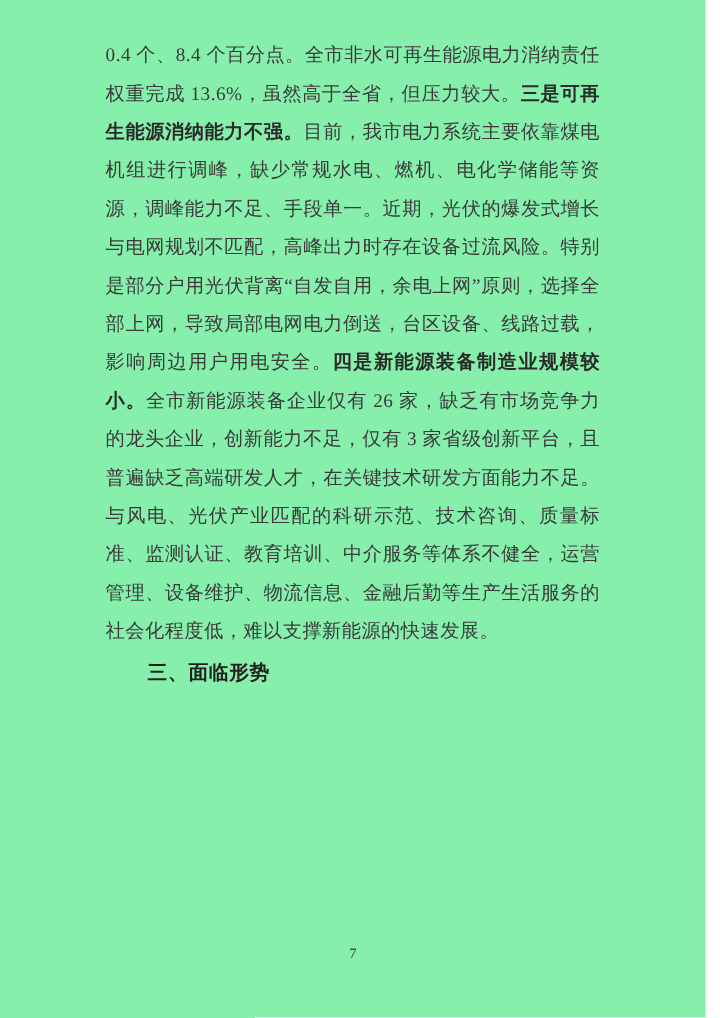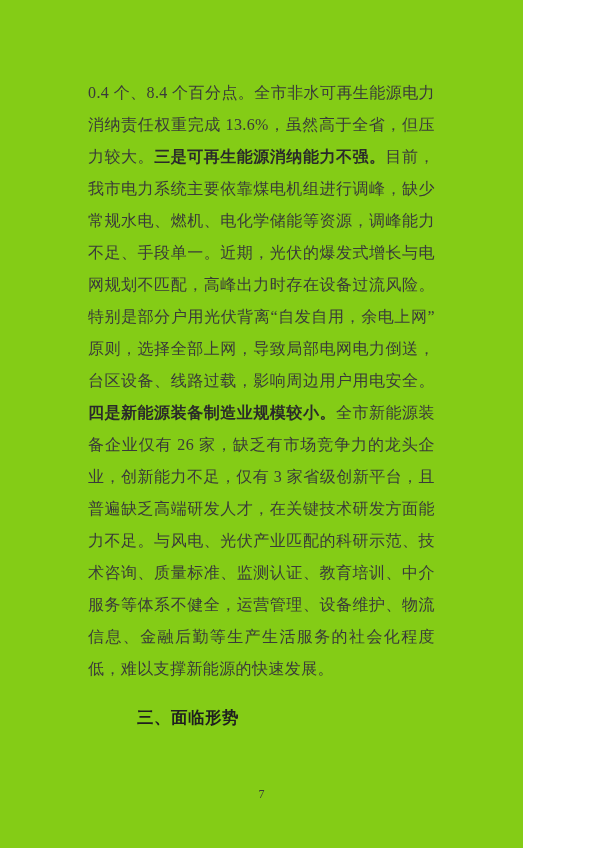--- a/index.html
+++ b/index.html
@@ -2,46 +2,46 @@
 <html lang="zh"><head>
 <meta charset="utf-8">
 <style>
   html, body {
     margin: 0;
     padding: 0;
     background: #ffffff;
   }
   .page {
     position: relative;
-    width: 523px;
+    width: 588px;
     height: 848px;
-    background: #84cc16;
+    background: #86efac;
     box-sizing: border-box;
-    padding: 77px 88px 0 88px;
+    padding: 31px 88px 0 88px;
     overflow: hidden;
     font-family: "Liberation Serif", "DejaVu Serif", serif;
     color: #3a3a3a;
   }
   p.body {
     margin: 0;
     font-size: 16px;
     line-height: 32px;
     text-align: justify;
     text-justify: inter-ideograph;
     letter-spacing: 0.4px;
   }
   p.body b {
     font-weight: 700;
     color: #2a2a2a;
   }
   .indent {
     text-indent: 2em;
   }
   h3.heading {
-    margin: 16px;
+    margin: 2px;
     font-family: "Liberation Sans", "DejaVu Sans", sans-serif;
     font-weight: 700;
     font-size: 16.5px;
     line-height: 32px;
     text-indent: 2em;
     color: #1f1f1f;
     letter-spacing: 0.5px;
   }
   .page-number {
     position: absolute;

